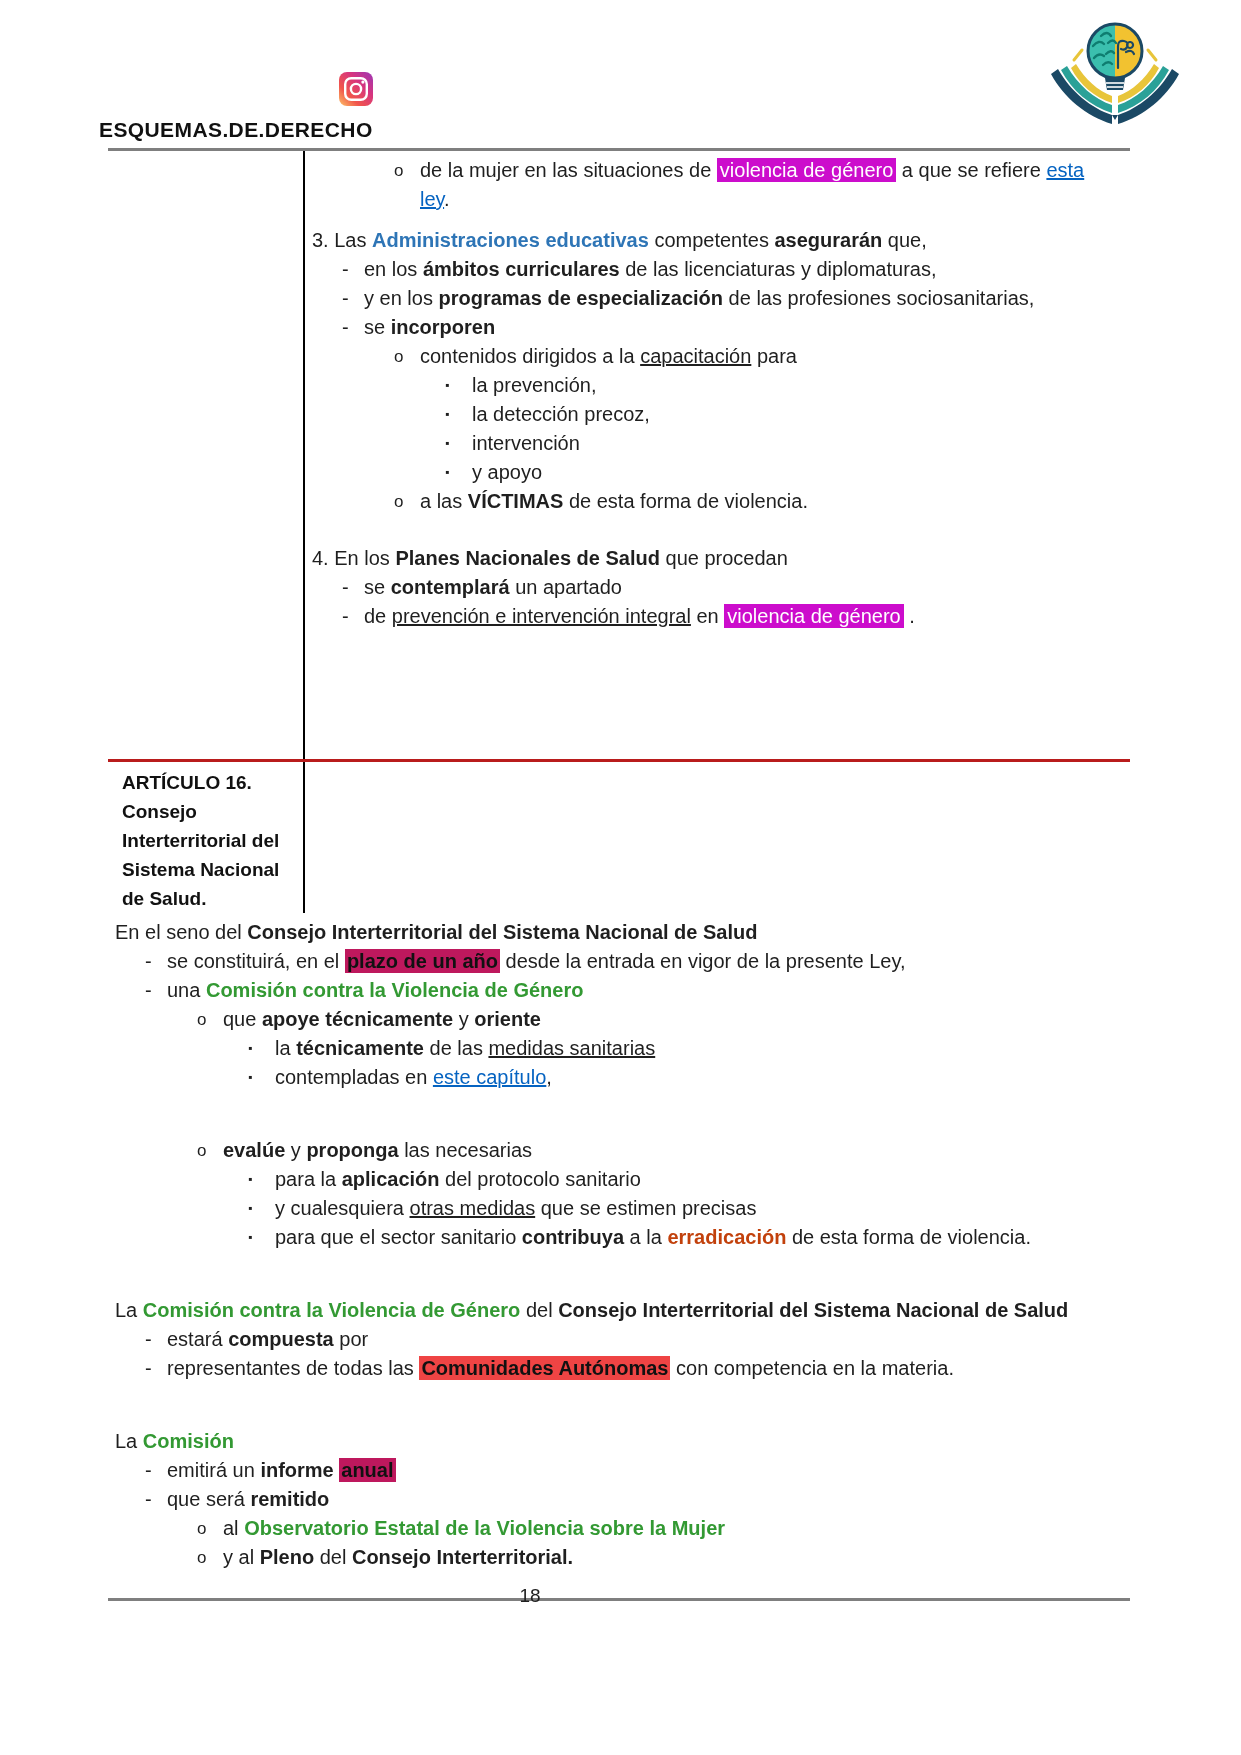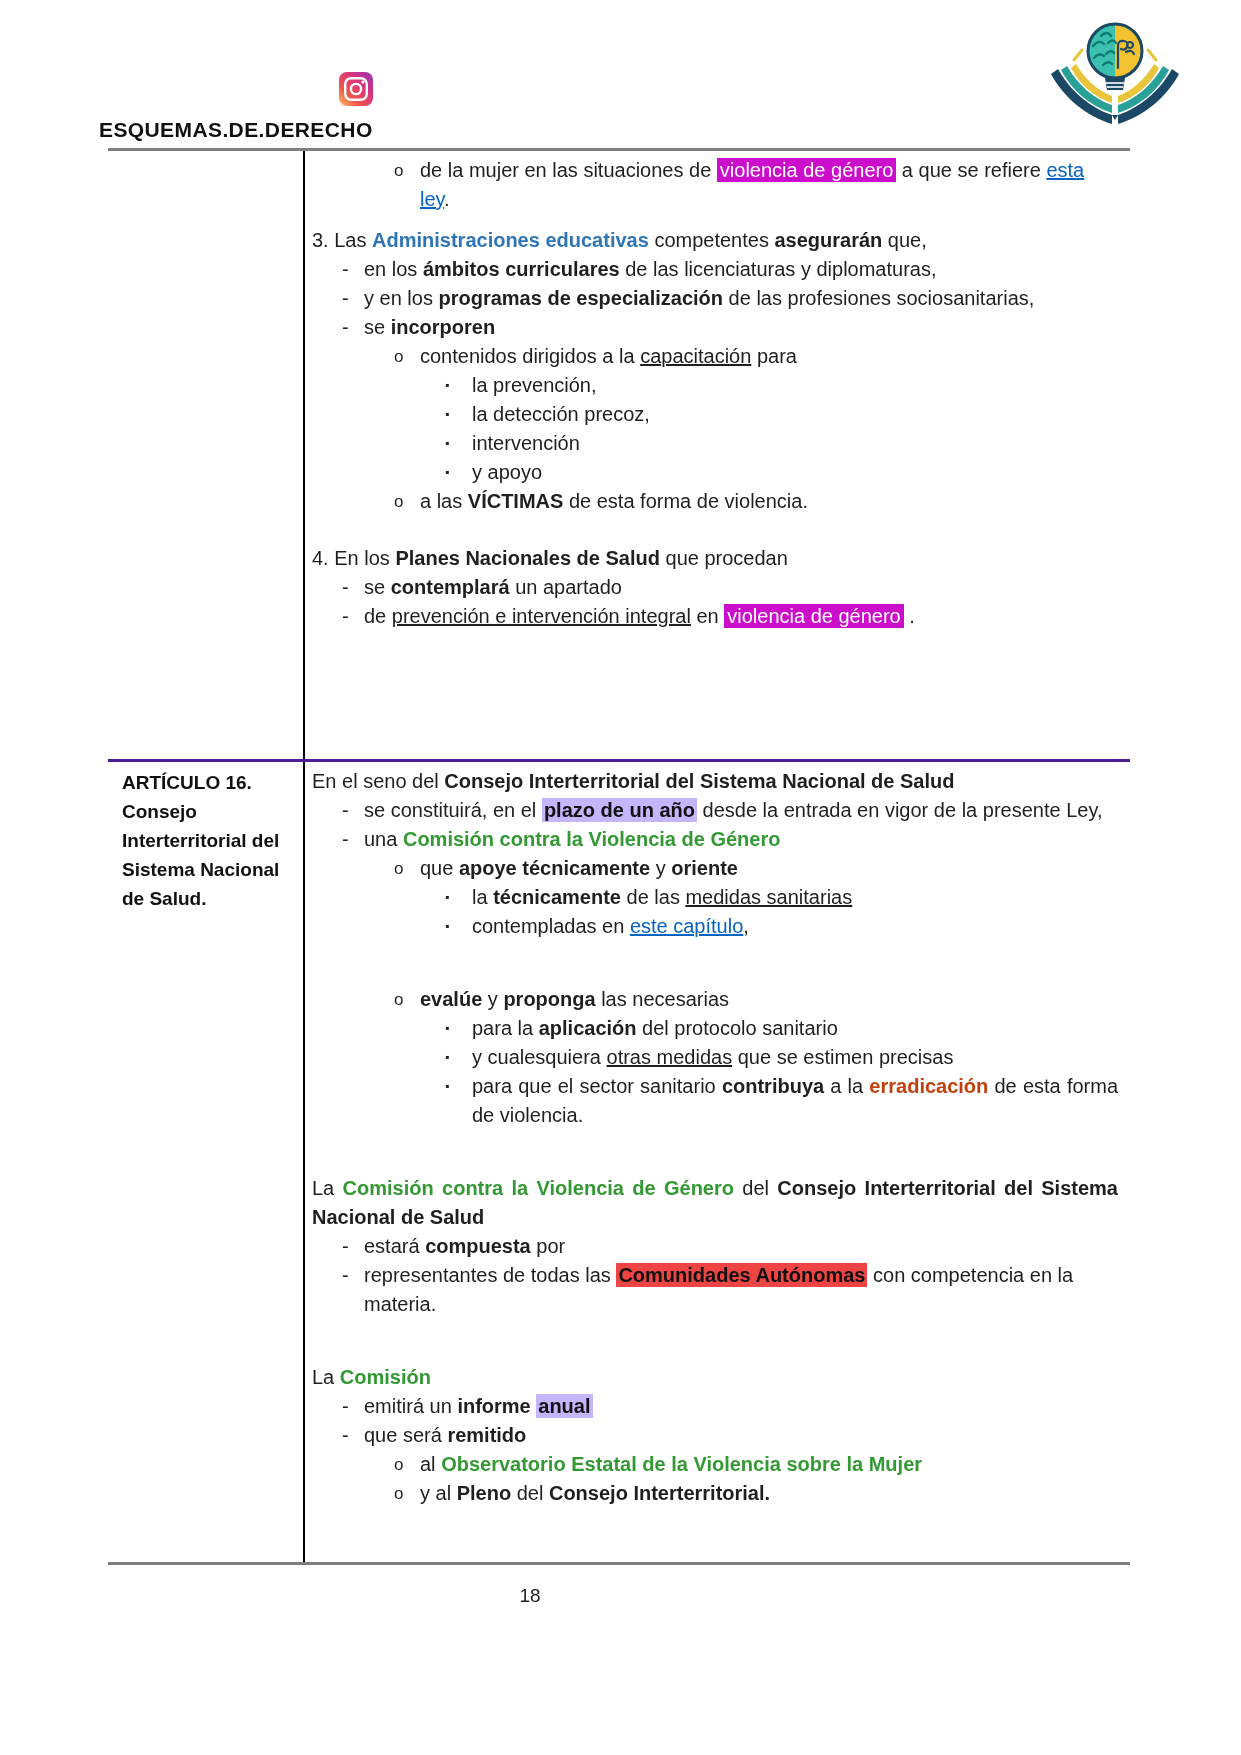--- a/index.html
+++ b/index.html
@@ -9,21 +9,21 @@
   
   .brand{position:absolute;left:99px;top:72px;display:flex;align-items:flex-end;gap:8px;flex-direction:column;}
   .brand-text{font-weight:700;font-size:21px;letter-spacing:.4px;color:#111;}
   .logo{position:absolute;left:1046px;top:12px;}
 
   
   .schema-table{position:absolute;left:108px;top:148px;width:1022px;
     border-top:3px solid #7f7f7f;border-bottom:3px solid #7f7f7f;}
   .row{display:flex;}
   .row0{min-height:608px;}
-  .row1{min-height:800px;border-top:3px solid #4c1d95;}
+  .row1{min-height:800px;border-top:3px solid #b91c1c;flex-direction:column;}
   .cell{box-sizing:border-box;}
   .cell.left{width:197px;border-right:2px solid #000;padding:6px 8px 0 14px;
     font-weight:700;font-size:19px;line-height:29px;color:#111;}
   .cell.right{flex:1;padding:5px 12px 0 7px;font-size:20px;line-height:29px;}
 
   .p,.li{margin:0;}
   .li{position:relative;}
   .mk{position:absolute;top:0;}
   .l1{padding-left:52px;} .l1 .mk{left:30px;}
   .l2{padding-left:108px;} .l2 .mk{left:82px;font-size:17px;}
@@ -32,21 +32,21 @@
   .sp{width:100%;}
 
   
   .b{font-weight:700;}
   .u{text-decoration:underline;}
   .blueb{color:#2E75B6;font-weight:700;}
   .link{color:#0563C1;text-decoration:underline;cursor:pointer;}
   .greenb{color:#339933;font-weight:700;}
   .red{color:#c2410c;font-weight:700;}
   .hlm{background:#CC0DCC;color:#ffffff;font-weight:400;padding:1px 3px;}
-  .hly{background:#c4b5fd;color:#111;font-weight:700;padding:1px 2px;}
+  .hly{background:#be185d;color:#111;font-weight:700;padding:1px 2px;}
   .hlt{background:#ef4444;color:#111;font-weight:700;padding:1px 2px;}
 
   
   .pageno{position:absolute;top:1585px;left:0;width:1060px;text-align:center;
     font-size:19px;color:#1f1f1f;}
 </style>
 </head>
 <body>
 
 <div class="page">

